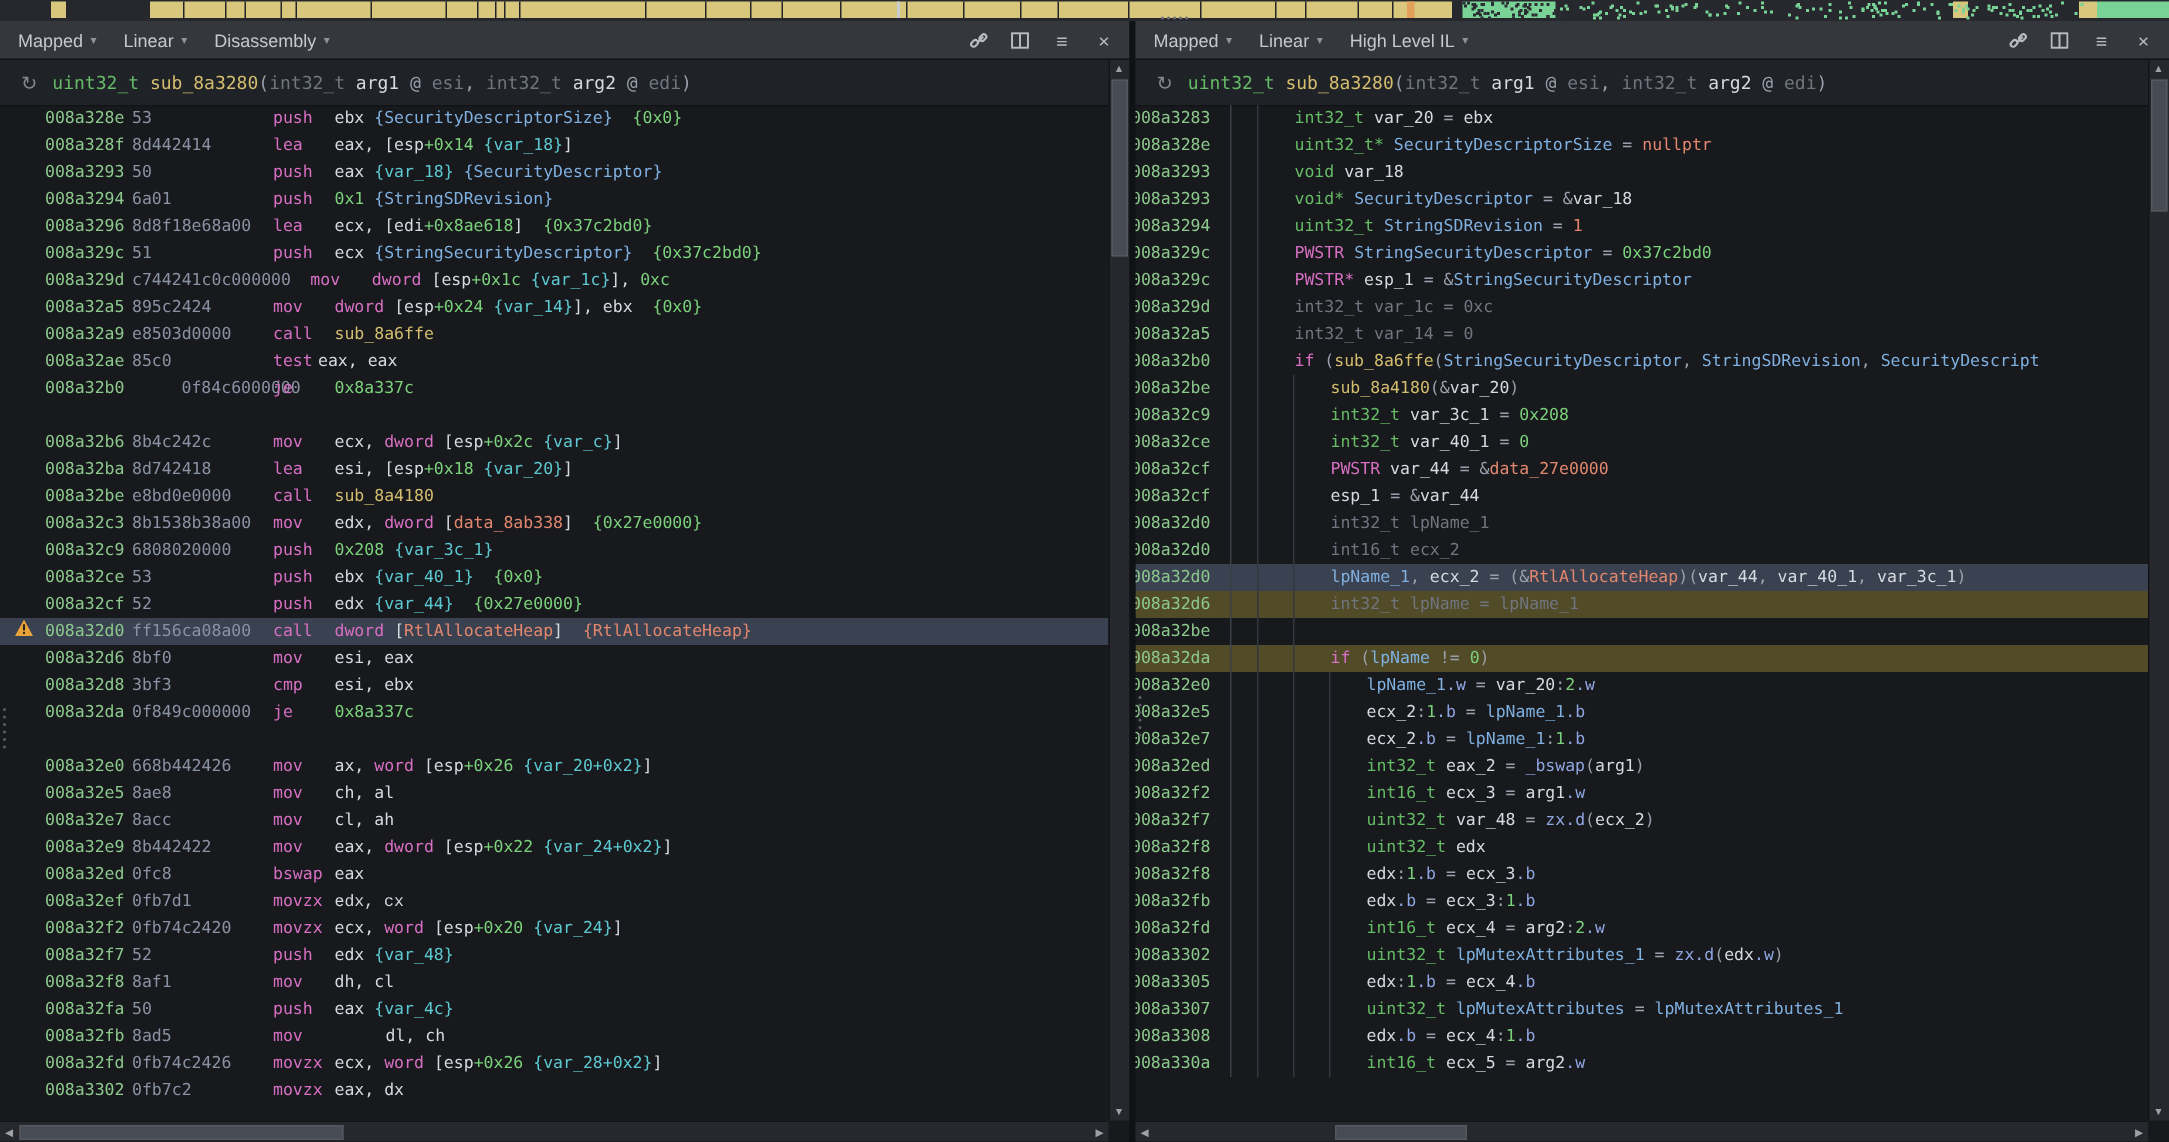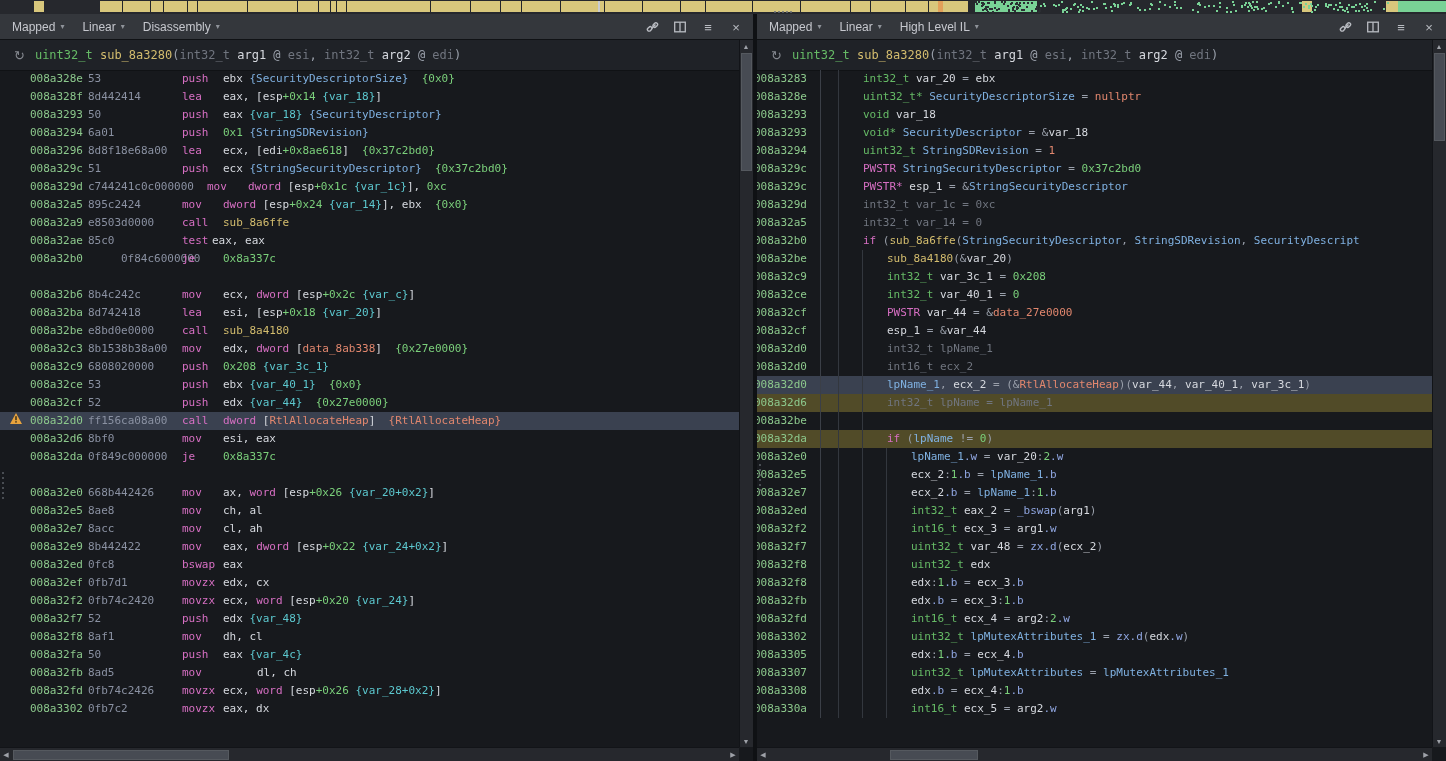--- a/index.html
+++ b/index.html
@@ -395,28 +395,29 @@
         <div class="lrow"><span class="tk-a" style="left: 30px;">008a32c3</span><span class="tk-b" style="left: 88px;">8b1538b38a00</span><span class="tk-m" style="left: 182px;">mov</span><span style="left: 223px;"><span class="tk-r" style="position: static;">edx, </span><span class="tk-m" style="position: static;">dword </span><span class="tk-r" style="position: static;">[</span><span class="tk-d" style="position: static;">data_8ab338</span><span class="tk-r" style="position: static;">]  </span><span class="tk-n" style="position: static;">{0x27e0000}</span></span></div>
         <div class="lrow"><span class="tk-a" style="left: 30px;">008a32c9</span><span class="tk-b" style="left: 88px;">6808020000</span><span class="tk-m" style="left: 182px;">push</span><span style="left: 223px;"><span class="tk-n" style="position: static;">0x208</span><span class="tk-r" style="position: static;"> </span><span class="tk-c" style="position: static;">{var_3c_1}</span></span></div>
         <div class="lrow"><span class="tk-a" style="left: 30px;">008a32ce</span><span class="tk-b" style="left: 88px;">53</span><span class="tk-m" style="left: 182px;">push</span><span style="left: 223px;"><span class="tk-r" style="position: static;">ebx </span><span class="tk-c" style="position: static;">{var_40_1}</span><span class="tk-r" style="position: static;">  </span><span class="tk-n" style="position: static;">{0x0}</span></span></div>
         <div class="lrow"><span class="tk-a" style="left: 30px;">008a32cf</span><span class="tk-b" style="left: 88px;">52</span><span class="tk-m" style="left: 182px;">push</span><span style="left: 223px;"><span class="tk-r" style="position: static;">edx </span><span class="tk-c" style="position: static;">{var_44}</span><span class="tk-r" style="position: static;">  </span><span class="tk-n" style="position: static;">{0x27e0000}</span></span></div>
         <div class="lrow hl-blue"><span class="warn-ic"><svg width="12" height="11" viewBox="0 0 12 11">
               <polygon points="6,0 12,11 0,11" fill="#e8a33d"></polygon>
               <rect x="5.3" y="3.2" width="1.4" height="4" fill="#2a2416"></rect>
               <rect x="5.3" y="8.2" width="1.4" height="1.4" fill="#2a2416"></rect>
             </svg></span><span class="tk-a" style="left: 30px;">008a32d0</span><span class="tk-b" style="left: 88px;">ff156ca08a00</span><span class="tk-m" style="left: 182px;">call</span><span style="left: 223px;"><span class="tk-m" style="position: static;">dword </span><span class="tk-r" style="position: static;">[</span><span class="tk-d" style="position: static;">RtlAllocateHeap</span><span class="tk-r" style="position: static;">]  </span><span class="tk-d" style="position: static;">{RtlAllocateHeap}</span></span></div>
         <div class="lrow"><span class="tk-a" style="left: 30px;">008a32d6</span><span class="tk-b" style="left: 88px;">8bf0</span><span class="tk-m" style="left: 182px;">mov</span><span style="left: 223px;"><span class="tk-r" style="position: static;">esi, eax</span></span></div>
+        <div class="lrow"><span class="tk-a" style="left: 30px;">008a32d8</span><span class="tk-b" style="left: 88px;">3bf3</span><span class="tk-m" style="left: 182px;">cmp</span><span style="left: 223px;"><span class="tk-r" style="position: static;">esi, ebx</span></span></div>
         <div class="lrow"><span class="tk-a" style="left: 30px;">008a32da</span><span class="tk-b" style="left: 88px;">0f849c000000</span><span class="tk-m" style="left: 182px;">je</span><span style="left: 223px;"><span class="tk-n" style="position: static;">0x8a337c</span></span></div>
         <div class="lrow"></div>
         <div class="lrow"><span class="tk-a" style="left: 30px;">008a32e0</span><span class="tk-b" style="left: 88px;">668b442426</span><span class="tk-m" style="left: 182px;">mov</span><span style="left: 223px;"><span class="tk-r" style="position: static;">ax, </span><span class="tk-m" style="position: static;">word </span><span class="tk-r" style="position: static;">[esp</span><span class="tk-n" style="position: static;">+0x26</span><span class="tk-r" style="position: static;"> </span><span class="tk-c" style="position: static;">{var_20+0x2}</span><span class="tk-r" style="position: static;">]</span></span></div>
         <div class="lrow"><span class="tk-a" style="left: 30px;">008a32e5</span><span class="tk-b" style="left: 88px;">8ae8</span><span class="tk-m" style="left: 182px;">mov</span><span style="left: 223px;"><span class="tk-r" style="position: static;">ch, al</span></span></div>
         <div class="lrow"><span class="tk-a" style="left: 30px;">008a32e7</span><span class="tk-b" style="left: 88px;">8acc</span><span class="tk-m" style="left: 182px;">mov</span><span style="left: 223px;"><span class="tk-r" style="position: static;">cl, ah</span></span></div>
         <div class="lrow"><span class="tk-a" style="left: 30px;">008a32e9</span><span class="tk-b" style="left: 88px;">8b442422</span><span class="tk-m" style="left: 182px;">mov</span><span style="left: 223px;"><span class="tk-r" style="position: static;">eax, </span><span class="tk-m" style="position: static;">dword </span><span class="tk-r" style="position: static;">[esp</span><span class="tk-n" style="position: static;">+0x22</span><span class="tk-r" style="position: static;"> </span><span class="tk-c" style="position: static;">{var_24+0x2}</span><span class="tk-r" style="position: static;">]</span></span></div>
         <div class="lrow"><span class="tk-a" style="left: 30px;">008a32ed</span><span class="tk-b" style="left: 88px;">0fc8</span><span class="tk-m" style="left: 182px;">bswap</span><span style="left: 223px;"><span class="tk-r" style="position: static;">eax</span></span></div>
-        <div class="lrow"><span class="tk-a" style="left: 30px;">008a32ef</span><span class="tk-b" style="left: 88px;">0fb7d1</span><span class="tk-m" style="left: 182px;">movzx</span><span style="left: 223px;"><span class="tk-r" style="position: static;">edx, cx</span></span></div>
+        <div class="lrow"><span class="tk-a" style="left: 30px;">008a32ef</span><span class="tk-b" style="left: 88px;">0fb7d1</span><span class="tk-m" style="left: 182px;">movzx</span><span style="left: 223px;"><span class="tk-r" style="position: static; font-family: Liberation Mono, monospace;">edx, cx</span></span></div>
         <div class="lrow"><span class="tk-a" style="left: 30px;">008a32f2</span><span class="tk-b" style="left: 88px;">0fb74c2420</span><span class="tk-m" style="left: 182px;">movzx</span><span style="left: 223px;"><span class="tk-r" style="position: static;">ecx, </span><span class="tk-m" style="position: static;">word </span><span class="tk-r" style="position: static;">[esp</span><span class="tk-n" style="position: static;">+0x20</span><span class="tk-r" style="position: static;"> </span><span class="tk-c" style="position: static;">{var_24}</span><span class="tk-r" style="position: static;">]</span></span></div>
         <div class="lrow"><span class="tk-a" style="left: 30px;">008a32f7</span><span class="tk-b" style="left: 88px;">52</span><span class="tk-m" style="left: 182px;">push</span><span style="left: 223px;"><span class="tk-r" style="position: static;">edx </span><span class="tk-c" style="position: static;">{var_48}</span></span></div>
         <div class="lrow"><span class="tk-a" style="left: 30px;">008a32f8</span><span class="tk-b" style="left: 88px;">8af1</span><span class="tk-m" style="left: 182px;">mov</span><span style="left: 223px;"><span class="tk-r" style="position: static;">dh, cl</span></span></div>
         <div class="lrow"><span class="tk-a" style="left: 30px;">008a32fa</span><span class="tk-b" style="left: 88px;">50</span><span class="tk-m" style="left: 182px;">push</span><span style="left: 223px;"><span class="tk-r" style="position: static;">eax </span><span class="tk-c" style="position: static;">{var_4c}</span></span></div>
         <div class="lrow"><span class="tk-a" style="left: 30px;">008a32fb</span><span class="tk-b" style="left: 88px;">8ad5</span><span class="tk-m" style="left: 182px;">mov</span><span style="left: 223px;"><span class="tk-r" style="position: static; margin-left: 34px;">dl, ch</span></span></div>
         <div class="lrow"><span class="tk-a" style="left: 30px;">008a32fd</span><span class="tk-b" style="left: 88px;">0fb74c2426</span><span class="tk-m" style="left: 182px;">movzx</span><span style="left: 223px;"><span class="tk-r" style="position: static;">ecx, </span><span class="tk-m" style="position: static;">word </span><span class="tk-r" style="position: static;">[esp</span><span class="tk-n" style="position: static;">+0x26</span><span class="tk-r" style="position: static;"> </span><span class="tk-c" style="position: static;">{var_28+0x2}</span><span class="tk-r" style="position: static;">]</span></span></div>
         <div class="lrow"><span class="tk-a" style="left: 30px;">008a3302</span><span class="tk-b" style="left: 88px;">0fb7c2</span><span class="tk-m" style="left: 182px;">movzx</span><span style="left: 223px;"><span class="tk-r" style="position: static;">eax, dx</span></span></div>
       </div>
     <div class="edge-grip" style="left:1px;top:458px;">
         <i></i>

